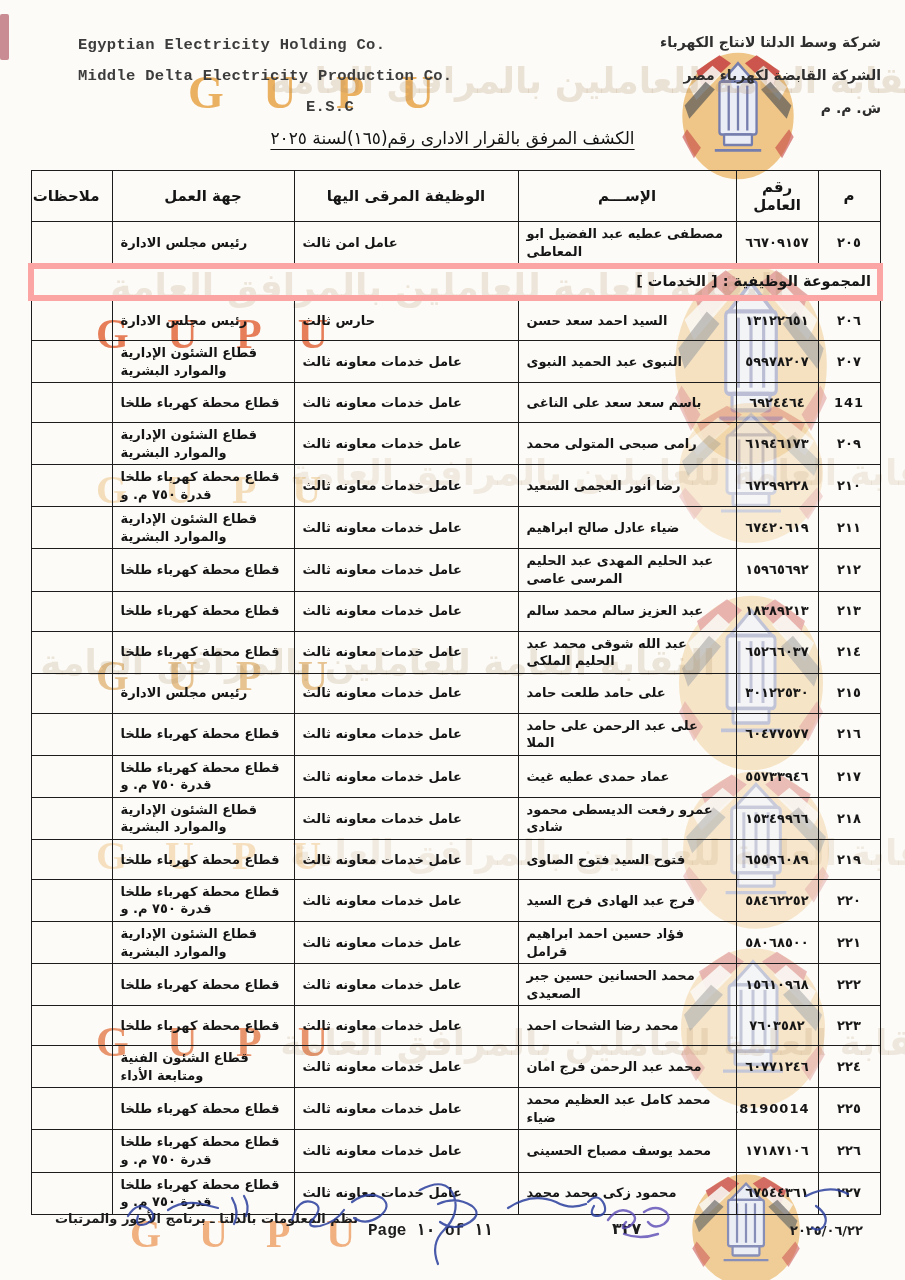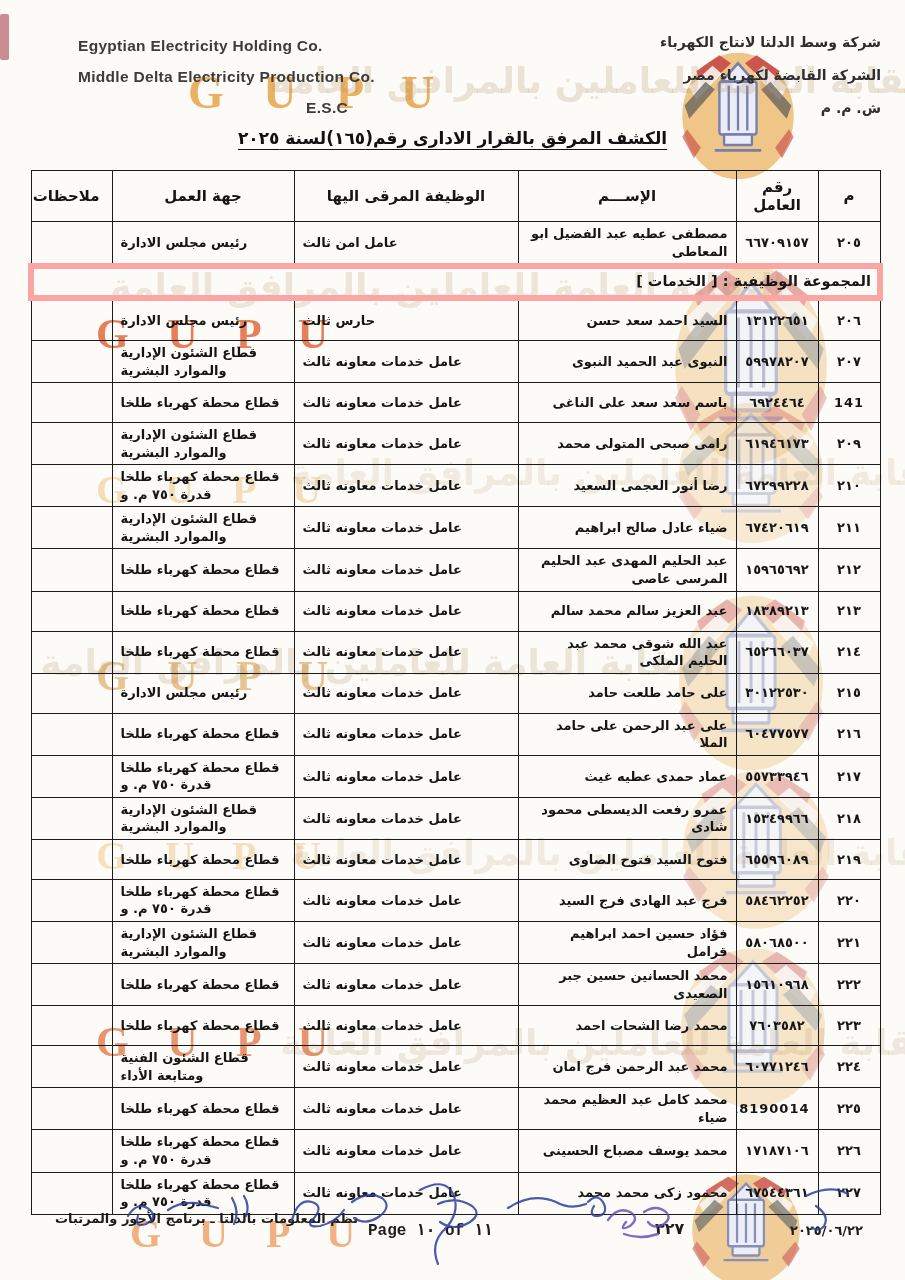--- a/index.html
+++ b/index.html
@@ -17,61 +17,61 @@
     position:absolute;font-weight:bold;font-size:36px;white-space:nowrap;
     color:rgba(172,138,96,0.22);filter:blur(0.6px);pointer-events:none;z-index:3;
     direction:rtl;
   }
   .stamp{position:absolute;pointer-events:none;z-index:2;}
   .corner-mark{position:absolute;left:0;top:14px;width:9px;height:46px;
     background:rgba(150,30,45,.5);border-radius:2px;z-index:4;}
   
   .en-block{
     position:absolute;left:78px;top:30px;z-index:5;
-    font-family:Liberation Sans, sans-serif;font-weight:bold;font-size:15.5px;
+    font-family:Liberation Mono, monospace;font-weight:bold;font-size:15.5px;
     color:#3c3c3c;line-height:31px;letter-spacing:.3px;
   }
   .en-l3{margin-left:228px;}
   .ar-block{
     position:absolute;right:24px;top:26px;z-index:5;text-align:right;direction:rtl;
     font-size:14px;font-weight:bold;line-height:33px;color:#2e2e2e;
   }
   .ar-l3{padding-left:92px;}
   .doc-title{
     position:absolute;top:128px;left:0;width:100%;text-align:center;z-index:5;
-    font-size:17px;font-weight:bold;direction:rtl;
+    font-size:17px;font-weight:normal;direction:rtl;
     text-decoration:underline;text-underline-offset:5px;color:#111;
   }
   
   table.main{
     position:absolute;top:170px;left:28px;width:849px;z-index:5;
     border-collapse:collapse;table-layout:fixed;direction:rtl;
     background:transparent;
   }
   table.main th,table.main td{
     border:1.6px solid #1c1c1c;vertical-align:middle;
     font-weight:bold;overflow:hidden;
   }
   table.main th{height:46px;font-size:15px;text-align:center;padding:2px 12px;}
   table.main td{font-size:13px;line-height:1.35;padding:3px 8px;height:33px;}
   td.c-no,td.c-worker_id{text-align:center;font-size:13.5px;letter-spacing:1px;}
-  td.c-name{text-align:right;padding-right:5px;margin-top:37px;}
+  td.c-name{text-align:left;padding-right:5px;margin-top:37px;}
   td.c-job{text-align:left;padding-right:18px;}
   td.c-workplace{text-align:left;padding-right:10px;font-size:12.5px;margin-left:44px;}
   td.c-notes{background:transparent;}
   tr.section-row td{
     height:24px;font-size:14.5px;font-weight:800;text-align:right;
     padding:1px 6px;border:6px solid #fca5a5;
   }
   
   .footer-item{position:absolute;z-index:6;font-weight:bold;color:#1d1d1d;}
   .f-system{right:600px;left:auto;bottom:54px;direction:rtl;font-size:13px;
     right:auto;left:55px;}
   .f-page{left:368px;bottom:40px;font-family:Liberation Mono, monospace;font-size:16px;}
-  .f-sheet{left:612px;bottom:42px;font-size:16px;letter-spacing:2px;margin-left:43px;}
+  .f-sheet{left:612px;bottom:42px;font-size:16px;letter-spacing:2px;}
   .f-date{left:790px;bottom:42px;font-size:13px;letter-spacing:1px;}
   .sig-layer{position:absolute;left:0;top:1168px;width:905px;height:112px;z-index:7;pointer-events:none;}
 </style>
 </head>
 <body>
 
 <div class="page">
 
   <svg width="0" height="0" style="position:absolute">
     <defs>

